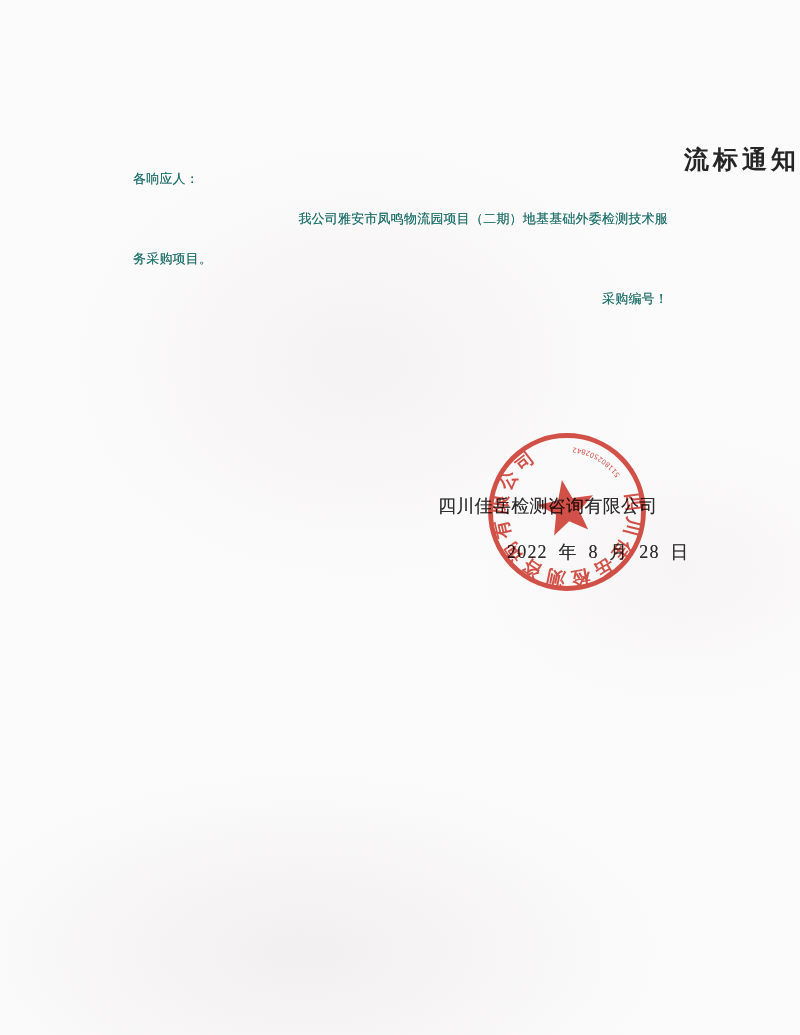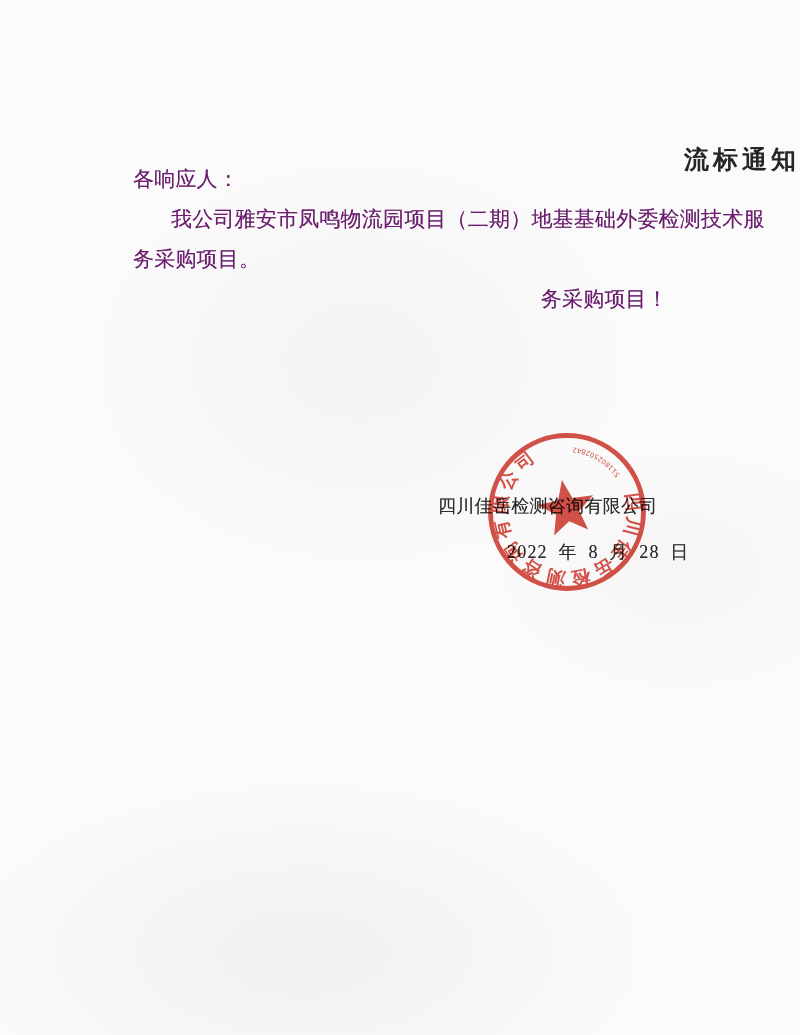--- a/index.html
+++ b/index.html
@@ -23,24 +23,24 @@
     text-align: right;
     font-family: "Liberation Sans", "DejaVu Sans", sans-serif;
     font-size: 25px; font-weight: 700;
     letter-spacing: 4px;
     color: #262525;
     margin-top: 32px;
   }
   .body-text {
     position: absolute;
     top: 159px; left: 133px; width: 535px;
-    font-size: 21px;
+    font-size: 13px;
     line-height: 40px;
     letter-spacing: 0.2px;
-    color: #701a75;
+    color: #0f766e;
     text-shadow: 0 0 0.5px rgba(45,44,44,0.55);
   }
   .line { white-space: nowrap; }
   .indent { padding-left: 38px; text-align: right; }
   .sig-company {
     position: absolute;
     top: 494px; left: 438px;
     font-size: 18px; letter-spacing: 0.3px;
     white-space: nowrap;
     text-shadow: 0 0 0.5px rgba(45,44,44,0.55);
@@ -73,21 +73,21 @@
 <body>
 
 <div class="page">
 
   <h1 class="title">流标通知</h1>
 
   <div class="body-text">
     <div class="line">各响应人：</div>
     <div class="line indent">我公司雅安市凤鸣物流园项目（二期）地基基础外委检测技术服</div>
     <div class="line">务采购项目。</div>
-    <div class="line indent">务采购项目！</div>
+    <div class="line indent">采购编号！</div>
   </div>
 
   <div class="sig-company">四川佳岳检测咨询有限公司</div>
 
   <div class="sig-date">2022 年 8 月 28 日</div>
 
   <svg class="seal" viewBox="0 0 200 200" xmlns="http://www.w3.org/2000/svg">
     <defs>
       <path id="sealTextPath" d="M158.97,80.84 A62,62 0 1 1 41.03,119.16 A62,62 0 1 1 158.97,80.84" fill="none"></path>
       <path id="sealNumPath" d="M154.07,62.14 A66,66 0 0 0 105.75,34.23" fill="none"></path>

